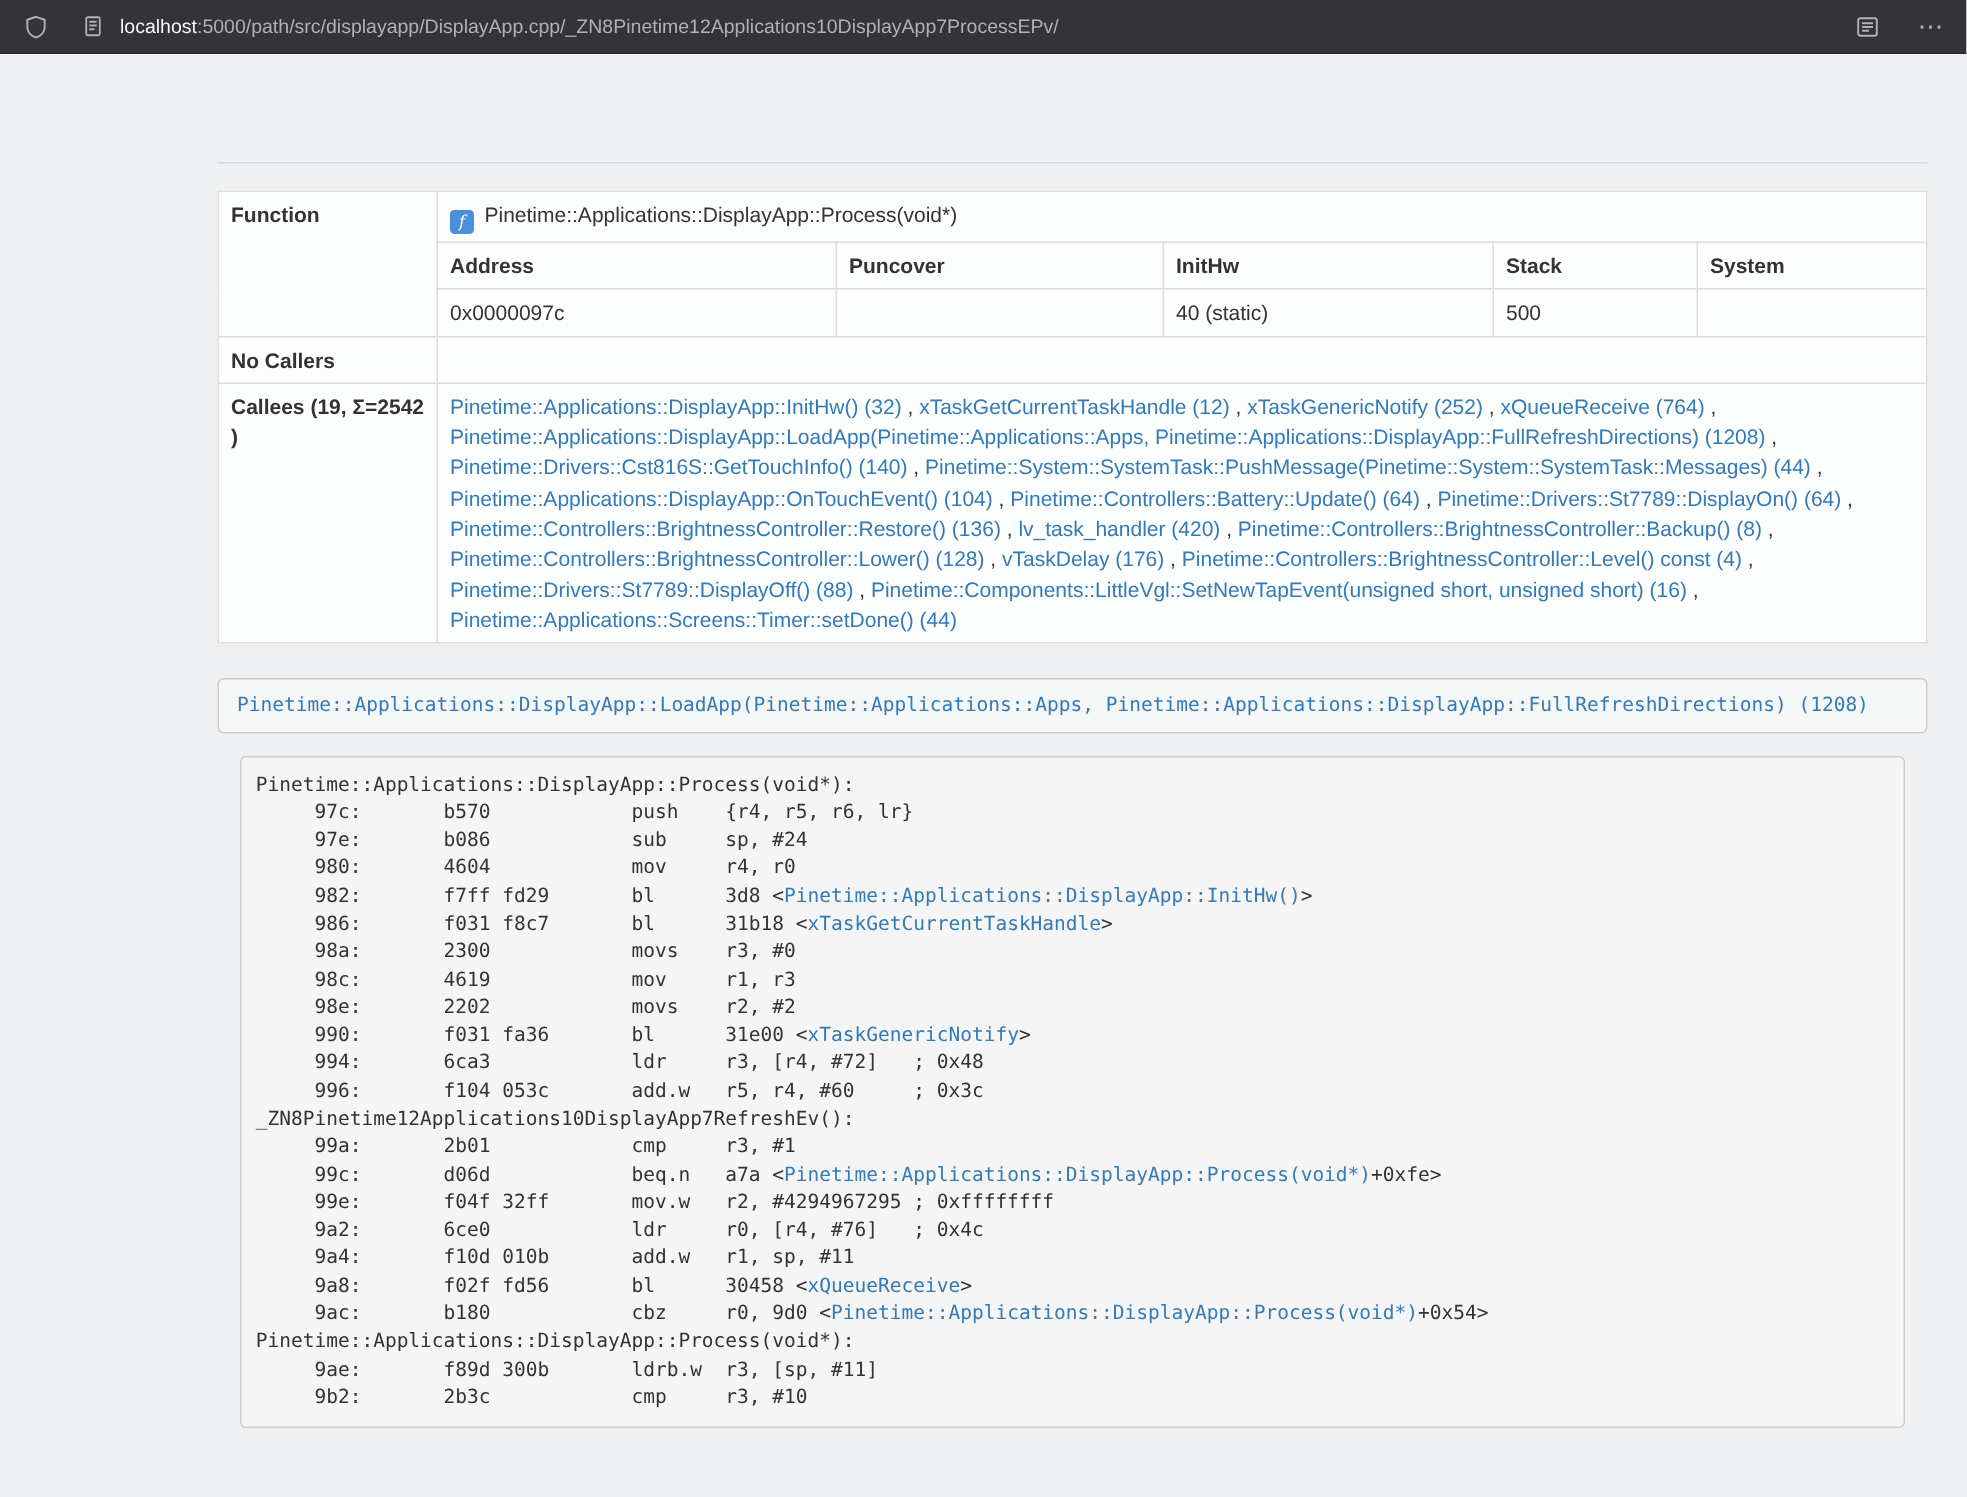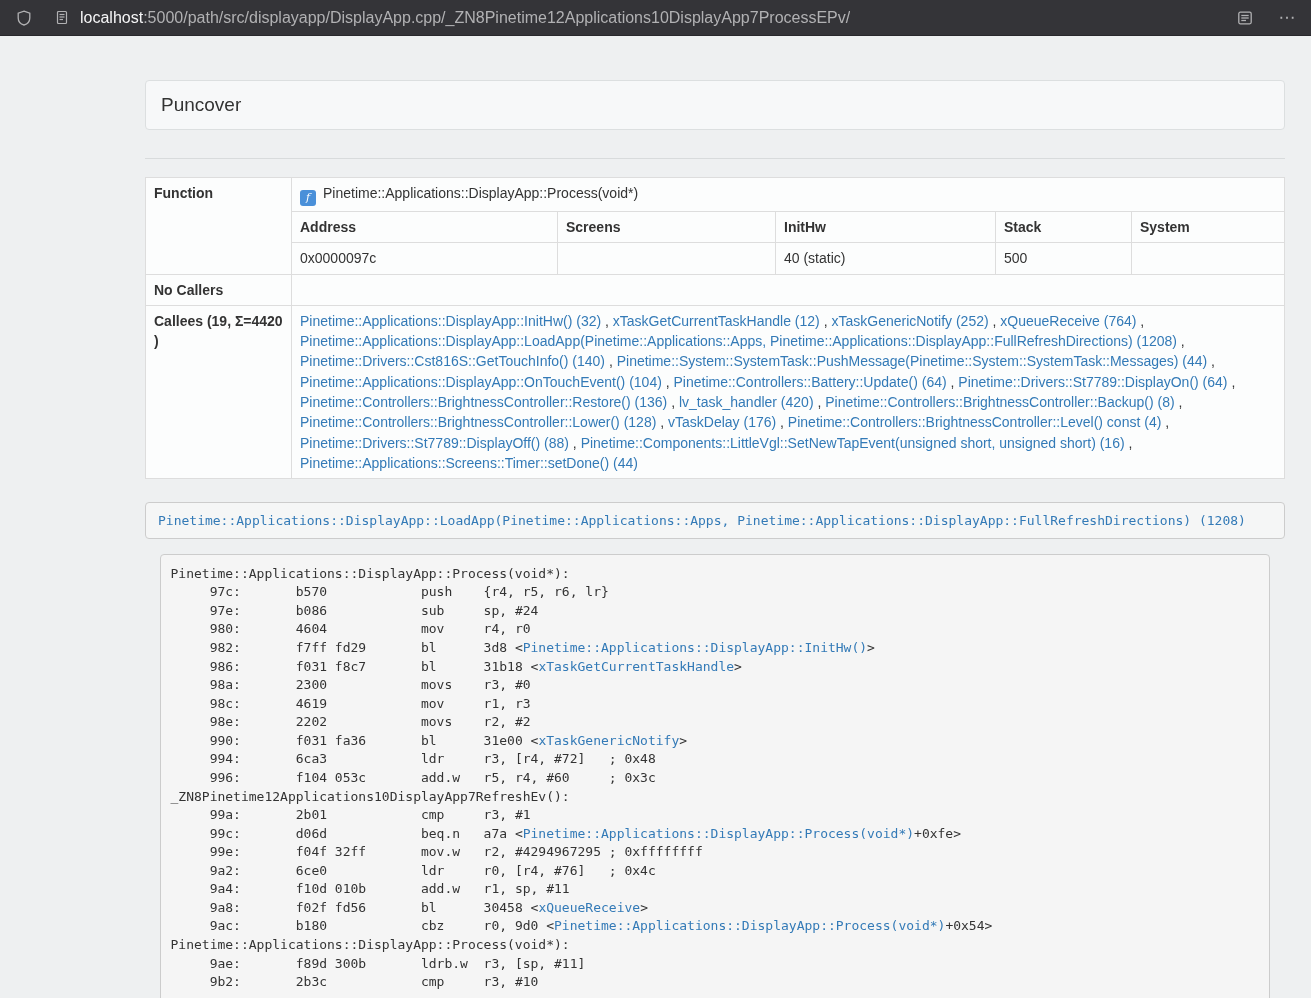--- a/index.html
+++ b/index.html
@@ -33,21 +33,21 @@
   .page-icon-wrap { margin-right:8px; }
   .url-field {
     display:flex;
     align-items:center;
     flex:1 1 auto;
     min-width:0;
     height:28px;
     overflow:hidden;
   }
   .url-text {
-    font-size:16px;
+    font-size:13px;
     color:#b1b1b3;
     white-space:nowrap;
     overflow:hidden;
   }
   .url-text .host { color:#f6f6f7; }
   .bar-right { display:flex; align-items:center; gap:22px; margin-left:16px; }
   .menu-glyph { font-size:17px; color:#b1b1b3; line-height:1; }
 
   
   .container {
@@ -159,23 +159,20 @@
         <line x1="4.3" y1="8" x2="11.7" y2="8"></line>
         <line x1="4.3" y1="10.5" x2="9" y2="10.5"></line>
       </svg>
     </span>
     <span class="icon-btn menu-glyph">⋯</span>
   </div>
 </div>
 
 <div class="container">
 
-  <div class="panel">
-    <div class="app-title">Puncover</div>
-  </div>
 
   <hr class="divider">
 
 
   <table class="info">
     <colgroup>
       <col style="width:146px">
       <col style="width:266px">
       <col style="width:218px">
       <col style="width:220px">
@@ -184,38 +181,38 @@
     </colgroup>
     <tbody>
       <tr>
         <th rowspan="3">Function</th>
         <td colspan="5">
           <span class="fn-icon">f</span><span>Pinetime::Applications::DisplayApp::Process(void*)</span>
         </td>
       </tr>
       <tr>
         <th>Address</th>
-        <th>Screens</th>
+        <th>Puncover</th>
         <th>InitHw</th>
         <th>Stack</th>
         <th>System</th>
       </tr>
       <tr>
         <td>0x0000097c</td>
         <td></td>
         <td>40 (static)</td>
         <td>500</td>
         <td></td>
       </tr>
       <tr>
         <th>No Callers</th>
         <td colspan="5"></td>
       </tr>
       <tr>
-        <th>Callees (19, Σ=4420 )</th>
+        <th>Callees (19, Σ=2542 )</th>
         <td colspan="5" class="callees-cell"><a href="#">Pinetime::Applications::DisplayApp::InitHw() (32)</a> , <a href="#">xTaskGetCurrentTaskHandle (12)</a> , <a href="#">xTaskGenericNotify (252)</a> , <a href="#">xQueueReceive (764)</a> , <a href="#">Pinetime::Applications::DisplayApp::LoadApp(Pinetime::Applications::Apps, Pinetime::Applications::DisplayApp::FullRefreshDirections) (1208)</a> , <a href="#">Pinetime::Drivers::Cst816S::GetTouchInfo() (140)</a> , <a href="#">Pinetime::System::SystemTask::PushMessage(Pinetime::System::SystemTask::Messages) (44)</a> , <a href="#">Pinetime::Applications::DisplayApp::OnTouchEvent() (104)</a> , <a href="#">Pinetime::Controllers::Battery::Update() (64)</a> , <a href="#">Pinetime::Drivers::St7789::DisplayOn() (64)</a> , <a href="#">Pinetime::Controllers::BrightnessController::Restore() (136)</a> , <a href="#">lv_task_handler (420)</a> , <a href="#">Pinetime::Controllers::BrightnessController::Backup() (8)</a> , <a href="#">Pinetime::Controllers::BrightnessController::Lower() (128)</a> , <a href="#">vTaskDelay (176)</a> , <a href="#">Pinetime::Controllers::BrightnessController::Level() const (4)</a> , <a href="#">Pinetime::Drivers::St7789::DisplayOff() (88)</a> , <a href="#">Pinetime::Components::LittleVgl::SetNewTapEvent(unsigned short, unsigned short) (16)</a> , <a href="#">Pinetime::Applications::Screens::Timer::setDone() (44)</a></td>
       </tr>
     </tbody>
   </table>
 
   <div class="symbol-box">
     <a href="#">Pinetime::Applications::DisplayApp::LoadApp(Pinetime::Applications::Apps, Pinetime::Applications::DisplayApp::FullRefreshDirections) (1208)</a>
   </div>
 
   <div class="code-wrap">

